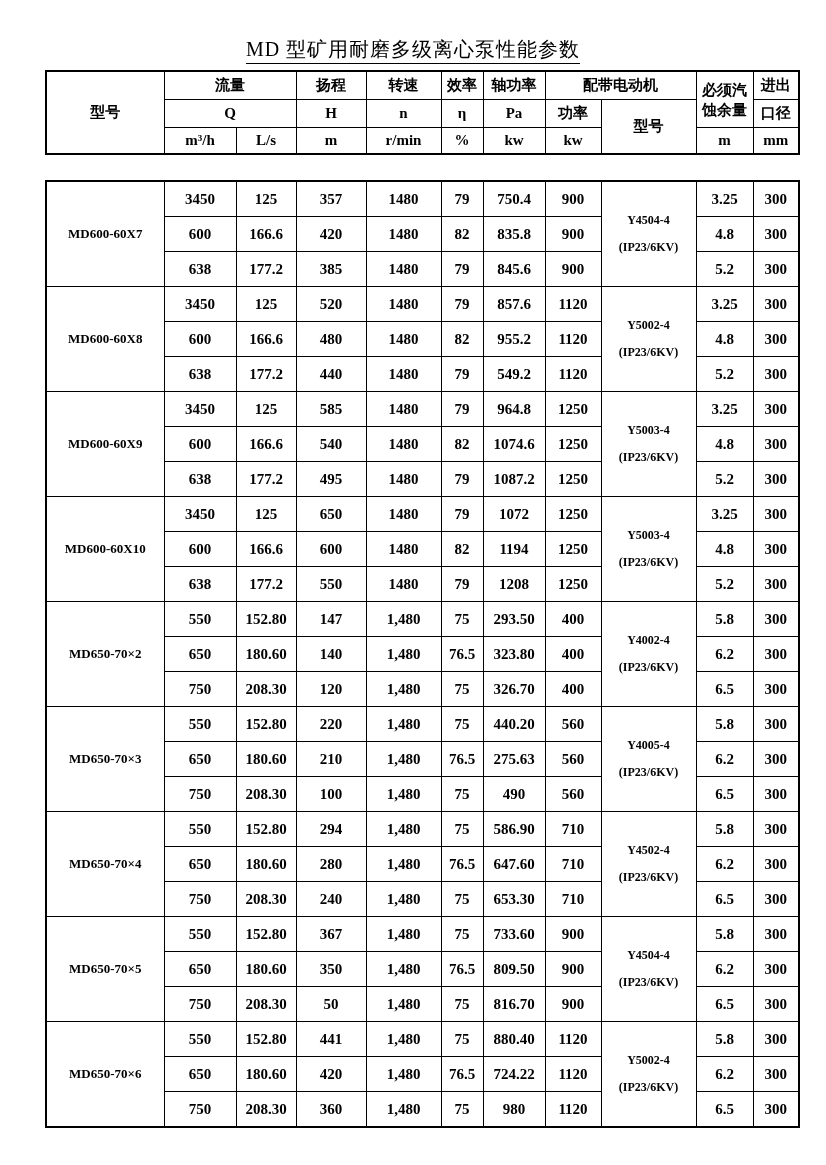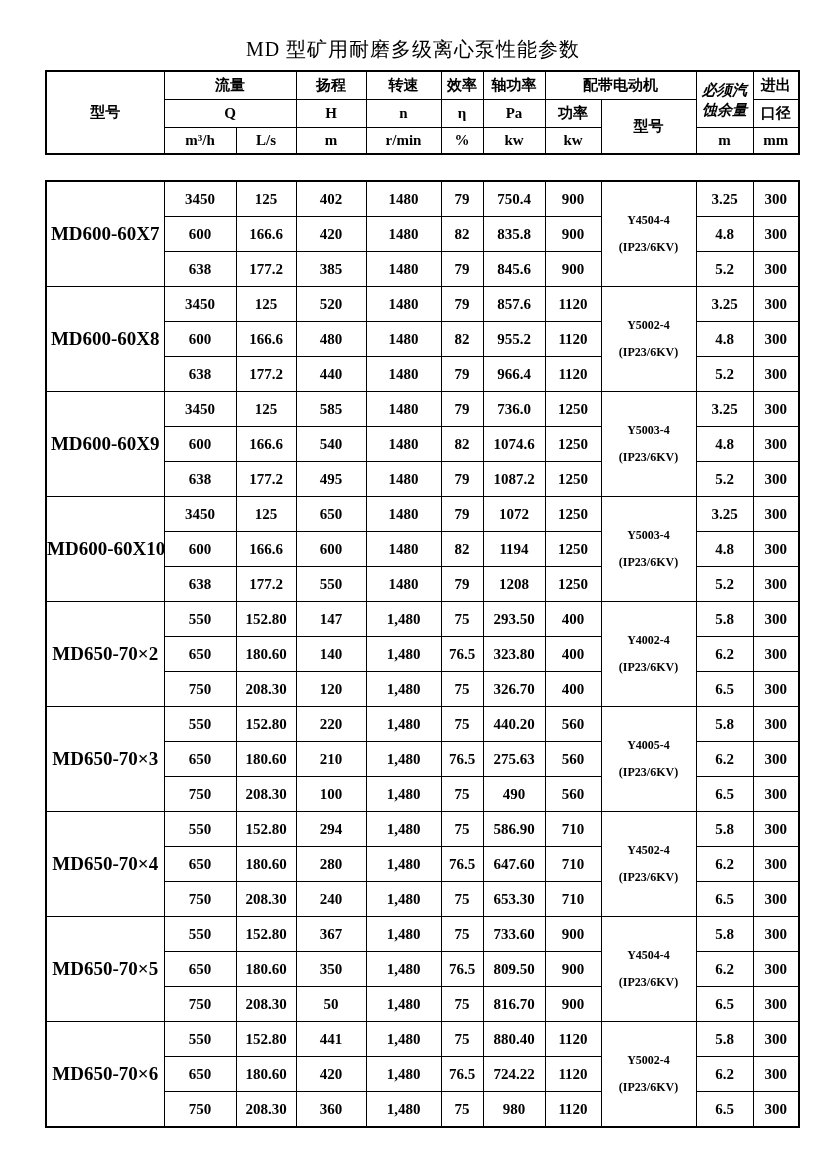--- a/index.html
+++ b/index.html
@@ -4,38 +4,38 @@
 <style>
   html,body { margin:0; padding:0; background:#ffffff; }
   .page {
     position:relative; width:826px; height:1165px; background:#fff;
     font-family:"Liberation Serif","DejaVu Serif",serif; color:#000;
   }
   .doc-title {
     position:absolute; top:36px; left:0; width:826px; text-align:center;
     font-size:20px; font-weight:normal; letter-spacing:1px;
   }
-  .doc-title span { border-bottom:1.5px solid #000; padding-bottom:11px; }
+  .doc-title span { border-bottom:1.5px solid #000; padding-bottom:3px; }
 
   table { border-collapse:collapse; table-layout:fixed; position:absolute; left:45px; border:2px solid #000; }
   td {
     border:1px solid #000; text-align:center; vertical-align:middle;
     font-weight:bold; font-size:15px; padding:0; overflow:hidden; white-space:nowrap;
   }
 
   .header-table { top:70px; width:753px; }
   .header-table tr.r1 td { height:27px; }
   .header-table tr.r2 td { height:27px; }
   .header-table tr.r3 td { height:25px; }
-  .npsh-head div { line-height:20px;font-style:italic; }
+  .npsh-head div { line-height:20px; }
   .dia-head { line-height:27px;border-radius:8px; }
 
   .body-table { top:180px; width:753px; }
   .body-table td { height:34px; }
-  td.model-cell { font-size:19px;margin-left:32px; }
+  td.model-cell { font-size:13px;margin-left:32px; }
   td.motor-cell { font-size:12px; }
   td.motor-cell div { line-height:27px; }
 </style>
 </head>
 <body>
 
 <div class="page">
 
   <div class="doc-title">
     <span>MD 型矿用耐磨多级离心泵性能参数</span>
@@ -107,21 +107,21 @@
       <col style="width:95px">
         <col style="width:57px">
         <col style="width:46px">
     </colgroup>
 
     <tbody>
         <tr>
       <td class="model-cell" rowspan="3">MD600-60X7</td>
       <td>3450</td>
       <td>125</td>
-      <td>402</td>
+      <td>357</td>
       <td>1480</td>
       <td>79</td>
       <td>750.4</td>
       <td>900</td>
       <td class="motor-cell" rowspan="3">
         <div>Y4504-4</div>
         <div>(IP23/6KV)</div>
       </td>
       <td>3.25</td>
       <td>300</td>
@@ -175,34 +175,34 @@
       <td>1120</td>
       <td>4.8</td>
       <td>300</td>
     </tr>
     <tr>
       <td>638</td>
       <td>177.2</td>
       <td>440</td>
       <td>1480</td>
       <td>79</td>
-      <td>966.4</td>
+      <td>549.2</td>
       <td>1120</td>
       <td>5.2</td>
       <td>300</td>
     </tr>
 
     <tr>
       <td class="model-cell" rowspan="3">MD600-60X9</td>
       <td>3450</td>
       <td>125</td>
       <td>585</td>
       <td>1480</td>
       <td>79</td>
-      <td>736.0</td>
+      <td>964.8</td>
       <td>1250</td>
       <td class="motor-cell" rowspan="3">
         <div>Y5003-4</div>
         <div>(IP23/6KV)</div>
       </td>
       <td>3.25</td>
       <td>300</td>
     </tr>
     <tr>
       <td>600</td>

